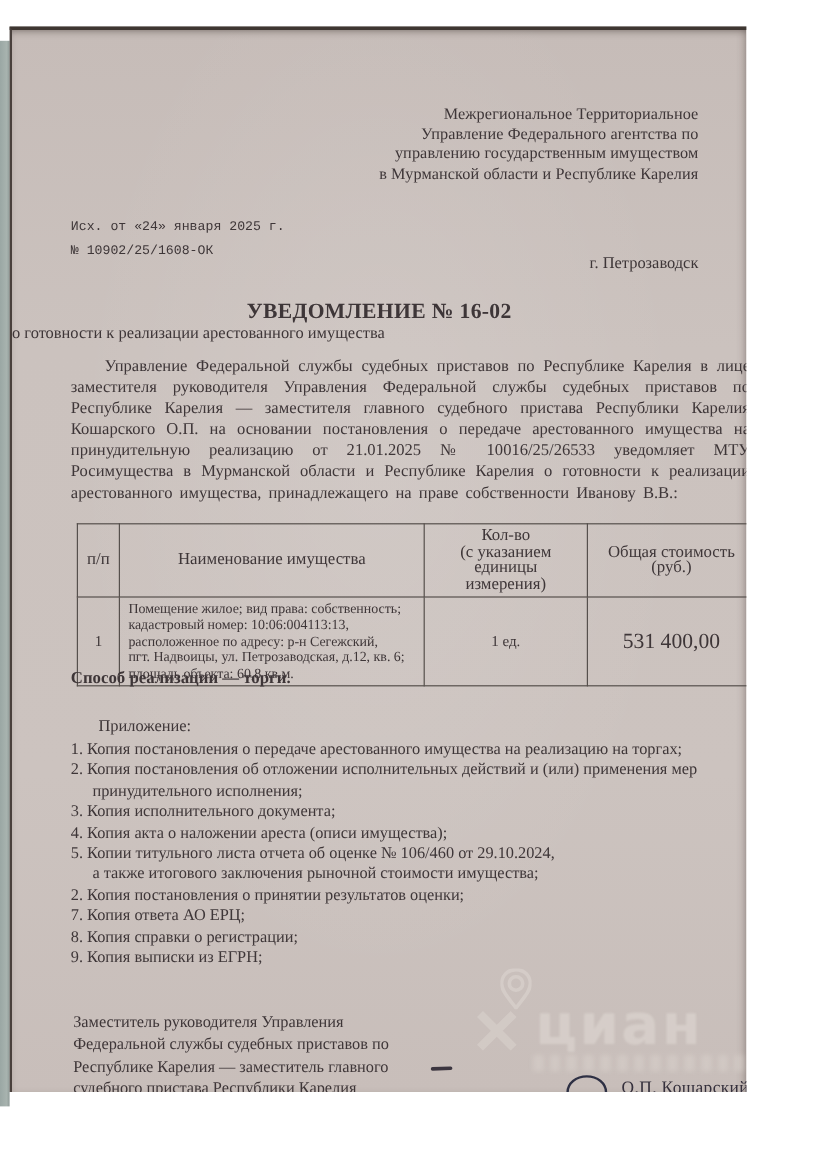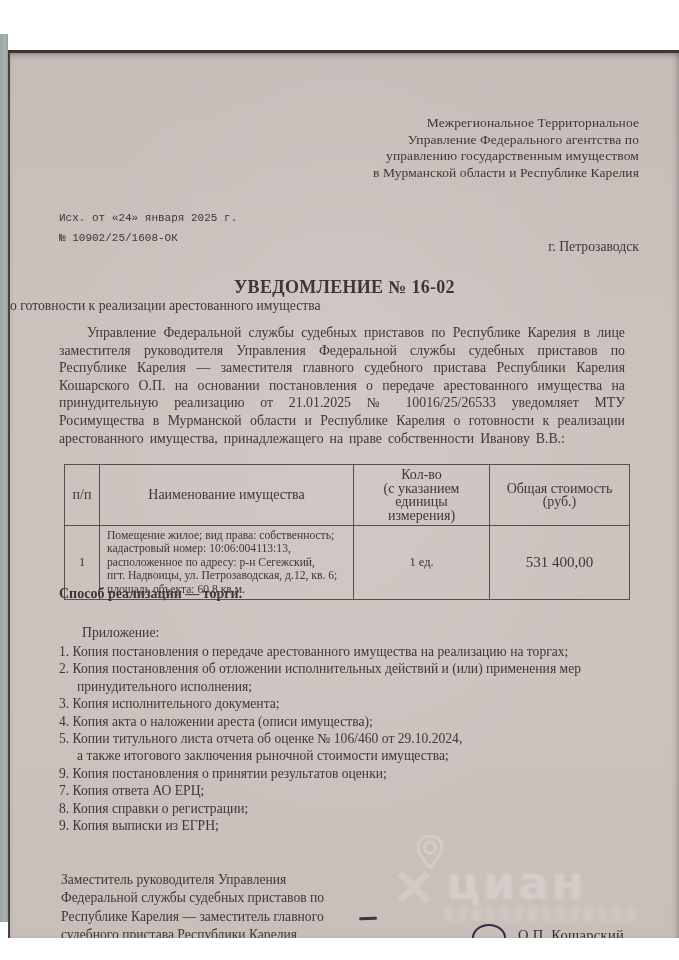--- a/index.html
+++ b/index.html
@@ -6,21 +6,21 @@
   body{
     width:679px;height:960px;position:relative;overflow:hidden;
     background:#ffffff;
     font-family:"Liberation Serif","DejaVu Serif",serif;
   }
   .scanner-strip{
     position:absolute;left:0;top:34px;width:8px;height:888px;
     background:linear-gradient(90deg,#9aa7a4,#a8b3af 70%,#8f9b98);
   }
   .page{
-    position:absolute;left:8px;top:50px;width:671px;height:888px;
+    position:absolute;left:8px;top:22px;width:614px;height:888px;
     box-sizing:border-box;
     background:
       radial-gradient(ellipse at 50% 40%, rgba(255,255,255,.10), rgba(0,0,0,0) 60%),
       linear-gradient(180deg,#c6bcb8 0%,#cbc2be 30%,#ccc3bf 70%,#c8beba 100%);
     border-top:3px solid #3e3631;
     border-left:2px solid #49403c;
     box-shadow:inset -5px 0 9px -6px rgba(40,30,25,.45), inset 0 4px 7px -4px rgba(40,30,25,.5);
     overflow:hidden;
     color:#3e3638;
   }
@@ -53,21 +53,21 @@
     border-collapse:collapse;table-layout:fixed;
   }
   table.goods td,table.goods th{
     border:1px solid #56504d;vertical-align:middle;
     font-weight:normal;color:#3e3638;
   }
   th.hdr{font-size:14px;line-height:13.5px;text-align:center;padding:3px 2px;white-space:pre-line;}
   td.cell-num{font-size:12.5px;text-align:center;}
   td.cell-name{font-size:11.6px;line-height:13.4px;text-align:left;padding:3px 4px 3px 7px;white-space:pre-line;}
   td.cell-qty{font-size:12.5px;text-align:center;}
-  td.cell-cost{font-size:15px;text-align:center;}
+  td.cell-cost{font-size:18px;text-align:center;}
   .method{
     position:absolute;left:49px;top:533px;font-size:14px;font-weight:bold;
   }
   .attach-label{
     position:absolute;left:49px;top:572px;font-size:13.7px;margin-left:23px;
   }
   .attach-list{
     position:absolute;left:49px;top:590px;width:578px;
     margin:0;padding:0;list-style:none;
     font-size:13.6px;line-height:17.4px;
@@ -166,21 +166,21 @@
 
   <div class="attach-label">Приложение:</div>
   <ol class="attach-list">
     <li>1. Копия постановления о передаче арестованного имущества на реализацию на торгах;</li>
     <li>2. Копия постановления об отложении исполнительных действий и (или) применения мер
 принудительного исполнения;</li>
     <li>3. Копия исполнительного документа;</li>
     <li>4. Копия акта о наложении ареста (описи имущества);</li>
     <li>5. Копии титульного листа отчета об оценке № 106/460 от 29.10.2024,
 а также итогового заключения рыночной стоимости имущества;</li>
-    <li>9. Копия постановления о принятии результатов оценки;</li>
+    <li>2. Копия постановления о принятии результатов оценки;</li>
     <li>7. Копия ответа АО ЕРЦ;</li>
     <li>8. Копия справки о регистрации;</li>
     <li>9. Копия выписки из ЕГРН;</li>
   </ol>
 
   <div class="watermark">
     <svg class="wm-pin" width="26" height="34" viewBox="0 0 26 34">
       <path d="M13 1 C6 1 1 6.2 1 12.6 C1 19 7 25 13 33 C19 25 25 19 25 12.6 C25 6.2 20 1 13 1 Z M13 7 a5.6 5.6 0 1 1 0 11.2 a5.6 5.6 0 1 1 0 -11.2 Z" fill="none" stroke="#efeae4" stroke-width="3"></path>
     </svg>
     <svg class="wm-cross" width="36" height="36" viewBox="0 0 36 36">

